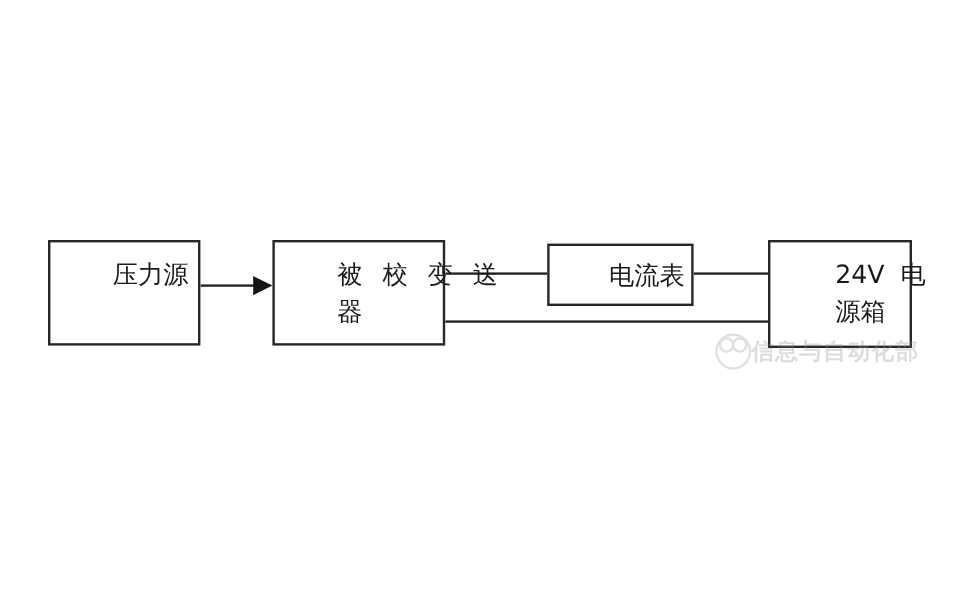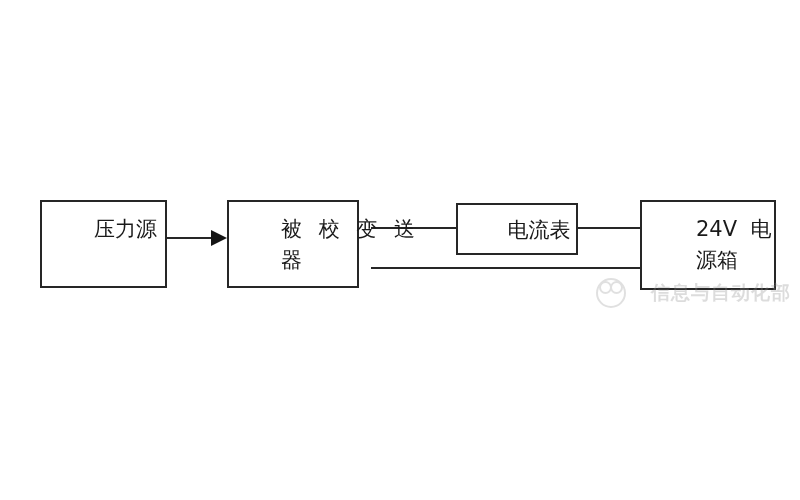--- a/index.html
+++ b/index.html
@@ -40,36 +40,36 @@
     margin-left: 44px;
   }
 
   
   #node-pressure-source {
     left: 40px;  top: 200px;  width: 127px; height: 88px;
   }
   #node-pressure-source .label { top: 12px; }
 
   #node-transmitter {
-    left: 227px; top: 200px;  width: 132px; height: 88px;
+    left: 227px; top: 200px;  width: 144px; height: 88px;
   }
   #node-transmitter .label {
     top: 12px;
     padding: 0 8px;
     text-align: left;
     letter-spacing: 5px;
   }
 
   #node-ammeter {
     left: 456px; top: 203px;  width: 122px; height: 52px;
   }
   #node-ammeter .label { top: 10px; text-align: center; }
 
   #node-power-box {
-    left: 640px; top: 200px;  width: 136px; height: 90px;
+    left: 640px; top: 200px;  width: 120px; height: 90px;
   }
   #node-power-box .label {
     top: 12px;
     padding: 0 10px;
     text-align: left;
   }
 
   
   .wire {
     position: absolute;
@@ -98,21 +98,21 @@
   
   #wire-transmitter-to-power { left: 371px; top: 267px; width: 269px; }
 
   
   #watermark {
     position: absolute;
     left: 596px;
     top: 278px;
     display: flex;
     align-items: center;
-    gap: 25px;
+    gap: 0;
     z-index: 4;
     pointer-events: none;
     opacity: 0.30;
   }
   #watermark-logo {
     width: 26px;
     height: 26px;
     border-radius: 50%;
     border: 2px solid #9a9a9a;
     position: relative;

